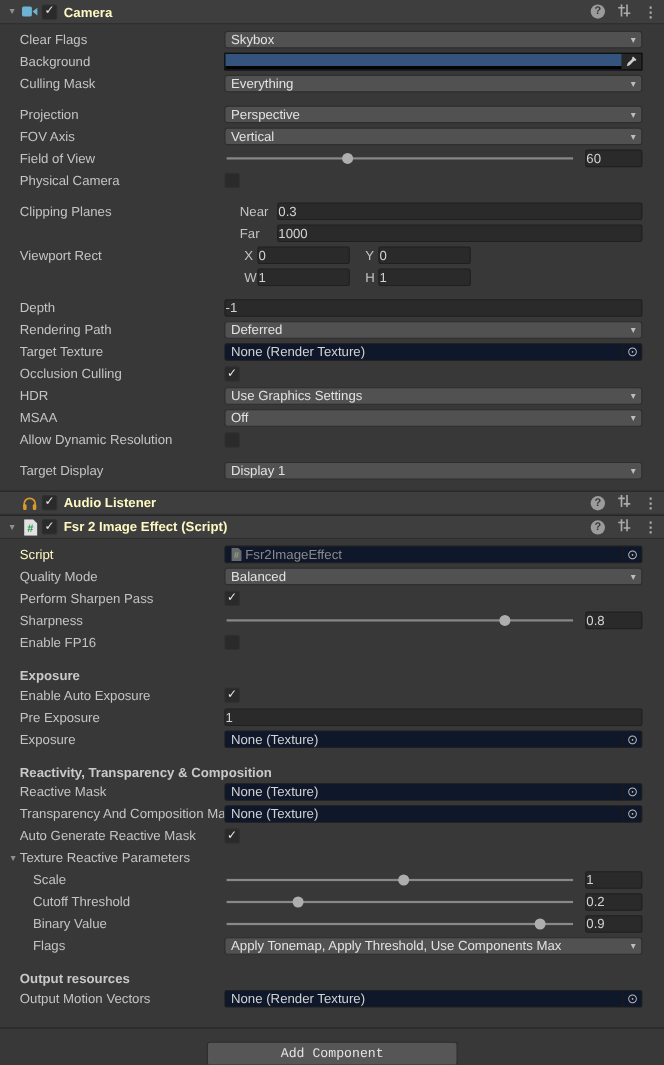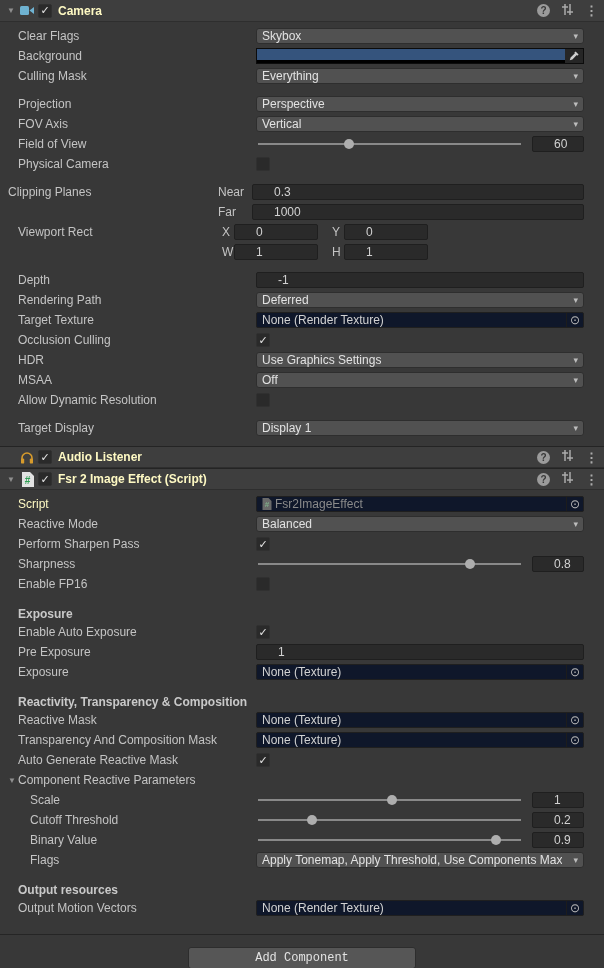--- a/index.html
+++ b/index.html
@@ -20,52 +20,52 @@
   .comp-title { font-weight:bold; color:#fef9c3; margin-left:6px; white-space:nowrap; }
   .header-right { margin-left:auto; display:flex; align-items:center; gap:11px; }
   .help-icon { width:13px; height:13px; border-radius:50%; background:#9b9b9b; color:#383838; font-size:10px;
                font-weight:bold; display:flex; align-items:center; justify-content:center; }
   .kebab-icon { color:#ababab; font-size:13px; font-weight:bold; line-height:1; }
 
   
   .comp-body { padding-top:4px; padding-bottom:8px; }
   .row { display:flex; align-items:center; height:20px; }
   .gap8 { height:8px; }
-  .label { width:256px; flex:none; padding-left:18px; white-space:nowrap; overflow:hidden; }
+  .label { width:204px; flex:none; padding-left:18px; white-space:nowrap; overflow:hidden; }
   .label.indent { padding-left:30px; }
   .label.disabled { color:#fef9c3; }
   .field-area { flex:1; margin-right:20px; display:flex; align-items:center; min-width:0; }
 
   .dropdown { flex:1; height:16px; background:#515151; border:1px solid #2e2e2e; border-radius:3px;
               display:flex; align-items:center; padding:0 5px; color:#e2e2e2; min-width:0; }
   .dropdown .dd-text { white-space:nowrap; overflow:hidden; }
   .dropdown .dd-arrow { margin-left:auto; color:#bdbdbd; font-size:9px; padding-left:4px; }
 
   .textfield { flex:1; height:16px; background:#2a2a2a; border:1px solid #1f1f1f; border-radius:2px;
-               display:flex; align-items:center; padding:0 21px; color:#d2d2d2; white-space:nowrap; overflow:hidden; }
+               display:flex; align-items:center; padding:0 0; color:#d2d2d2; white-space:nowrap; overflow:hidden; }
 
   .objectfield { flex:1; height:16px; background:#0f172a; border:1px solid #1f1f1f; border-radius:2px;
                  display:flex; align-items:stretch; color:#d2d2d2; min-width:0; }
   .objectfield .obj-text { flex:1; display:flex; align-items:center; padding:0 5px; white-space:nowrap; overflow:hidden; }
   .objectfield .obj-text.disabled { color:#8a8a8a; }
   .obj-picker { width:17px; flex:none; border-left:1px solid #1c1c1c; display:flex; align-items:center;
                 justify-content:center; color:#b5b5b5; font-size:12px; }
 
   .slider { flex:1; position:relative; height:16px; }
   .slider .track { position:absolute; left:2px; right:2px; top:7px; height:2px; background:#898989; }
   .slider .handle { position:absolute; top:3px; width:10px; height:10px; border-radius:50%; background:#aeaeae; margin-left:-5px; }
   .slider-value { flex:none; width:52px; margin-left:9px; }
 
   .section-header { height:16px; margin-top:12px; display:flex; align-items:center; padding-left:18px;
                     font-weight:bold; color:#c9c9c9; }
   .grp-row .label { padding-left:6px; display:flex; align-items:center; }
   .grp-row .foldout { width:12px; }
 
   
-  .clip-label { width:218px; flex:none; padding-left:8px; white-space:nowrap; }
+  .clip-label { width:218px; flex:none; padding-left:18px; white-space:nowrap; }
   .clip-sub { width:34px; flex:none; }
   .vrect-label { width:222px; flex:none; padding-left:18px; white-space:nowrap; }
   .axis-label { width:12px; flex:none; }
   .axis-field { width:84px; flex:none; margin-right:14px; }
   .axis-field .textfield { width:100%; }
 
   
   .color-field { flex:1; height:16px; border:1px solid #0c0c0c; background:#141414; display:flex; }
   .color-swatch { flex:1; position:relative; background:#35547d; }
   .color-swatch::after { content:""; position:absolute; left:0; right:0; bottom:0; height:3px; background:#000; }
@@ -368,21 +368,21 @@
                 <text x="5" y="9" font-size="8" font-weight="bold" fill="#7fae8a" text-anchor="middle" font-family="'Liberation Sans',sans-serif">#</text>
               </svg>
             <span>Fsr2ImageEffect</span>
           </span>
           <span class="obj-picker">⊙</span>
         </span>
       </span>
     </div>
 
     <div class="row">
-      <span class="label">Reactive Mode</span>
+      <span class="label">Quality Mode</span>
       <span class="field-area">
           <span class="dropdown">
             <span class="dd-text">Balanced</span>
             <span class="dd-arrow">▾</span>
           </span>
         </span>
     </div>
 
     <div class="row">
       <span class="label">Perform Sharpen Pass</span>
@@ -466,21 +466,21 @@
       <span class="field-area">
           <span class="checkbox">
             <span class="check">✓</span>
           </span>
         </span>
     </div>
 
     <div class="row grp-row">
       <span class="label">
         <span class="foldout">▼</span>
-        <span>Component Reactive Parameters</span>
+        <span>Texture Reactive Parameters</span>
       </span>
     </div>
 
     <div class="row">
       <span class="label indent">Scale</span>
       <span class="field-area">
         <span class="slider">
             <span class="track"></span>
             <span class="handle" style="left:51%"></span>
           </span>

